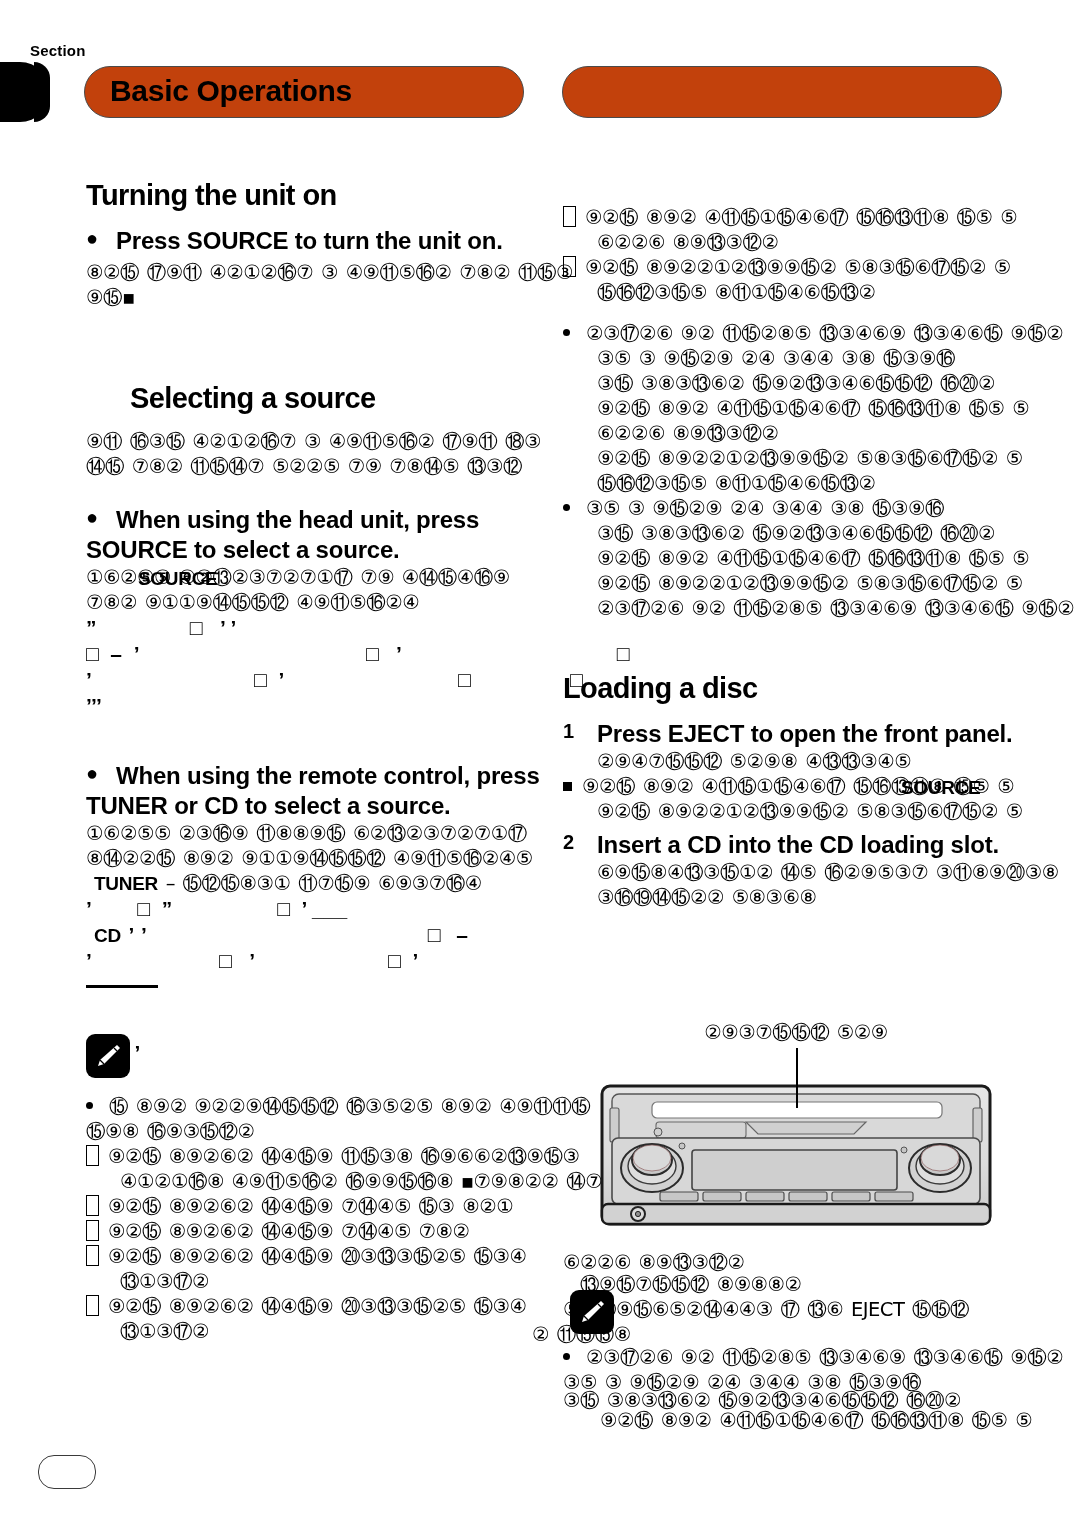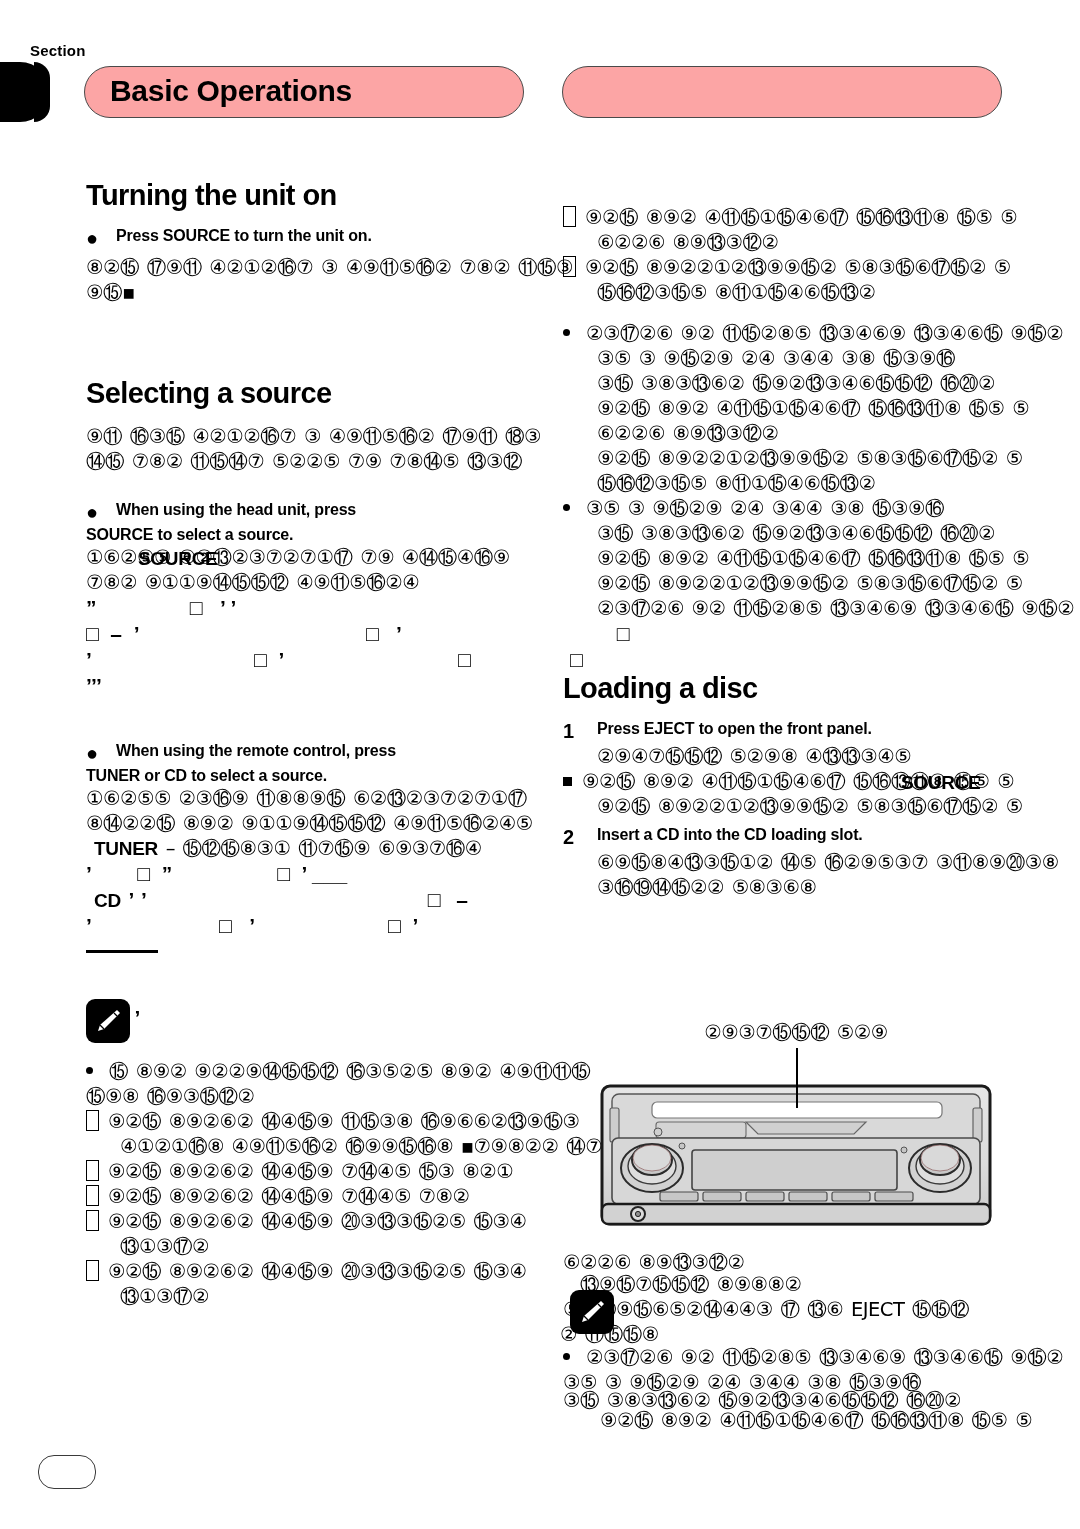--- a/index.html
+++ b/index.html
@@ -16,21 +16,21 @@
   .black-tab{
     position:absolute;left:-10px;top:62px;width:60px;height:60px;
     background:#000;border-radius:0 30px 30px 0;
   }
   .black-tab:after{
     content:"";position:absolute;left:44px;top:0;width:16px;height:60px;
     background:#000;border-radius:0 30px 30px 0;
   }
   .pill{
     position:absolute;border:1.6px solid #4a4a4a;border-radius:34px;
-    background:#fca5a5;box-sizing:border-box;
+    background:#c2410c;box-sizing:border-box;
   }
   .pill-title{
     left:84px;top:66px;width:440px;height:52px;
   }
   .pill-title span{
     position:absolute;left:25px;top:50%;transform:translateY(-52%);
     font-size:30px;font-weight:bold;letter-spacing:-.3px;
   }
   .pill-empty{left:562px;top:66px;width:440px;height:52px;}
 
@@ -42,21 +42,21 @@
   
   .col{position:absolute;top:180px;width:500px;}
   .col-left{left:86px;}
   .col-right{left:563px;}
 
   h2.head{
     font-size:29px;font-weight:bold;letter-spacing:-.6px;
     margin:0 0 14px 0;line-height:1.1;
   }
   h3.sub{
-    font-size:16px;font-weight:bold;line-height:1.25;margin:0;
+    font-size:24px;font-weight:bold;line-height:1.25;margin:0;
     letter-spacing:-.2px;
   }
   .bullet-head{display:flex;align-items:flex-start;gap:0;}
   .bullet-head .dot{
     font-size:20px;line-height:1.25;width:30px;flex:none;
   }
   .step-head{display:flex;align-items:flex-start;}
   .step-head .num{
     font-size:20px;font-weight:bold;width:34px;flex:none;line-height:1.25;
   }
@@ -125,21 +125,21 @@
 
   <h2 class="head">Turning the unit on</h2>
 
   <div class="bullet-head" style="margin-bottom:4px;">
     <span class="dot">●</span>
     <h3 class="sub">Press SOURCE to turn the unit on.</h3>
   </div>
   <div class="gl">⑧②⑮ ⑰⑨⑪ ④②①②⑯⑦ ③ ④⑨⑪⑤⑯② ⑦⑧② ⑪⑮③</div>
   <div class="gl">⑨⑮▪</div>
 
-  <h2 class="head" style="margin-top:73px;">Selecting a source</h2>
+  <h2 class="head" style="margin-top:73px;margin-left:44px;">Selecting a source</h2>
 
   <div class="gl">⑨⑪ ⑯③⑮ ④②①②⑯⑦ ③ ④⑨⑪⑤⑯② ⑰⑨⑪ ⑱③</div>
   <div class="gl">⑭⑮ ⑦⑧② ⑪⑮⑭⑦ ⑤②②⑤ ⑦⑨ ⑦⑧⑭⑤ ⑬③⑫</div>
 
   <div class="bullet-head" style="margin-top:26px;">
     <span class="dot">●</span>
     <div>
       <h3 class="sub">When using the head unit, press</h3>
     </div>
   </div>
@@ -306,21 +306,21 @@
     <rect x="6" y="124" width="388" height="20" rx="6" fill="#d2d2d2" stroke="#1a1a1a" stroke-width="2.4"></rect>
     <circle cx="42" cy="134" r="7" fill="#dcdcdc" stroke="#222" stroke-width="2"></circle>
     <circle cx="42" cy="134" r="2.6" fill="#8f8f8f" stroke="#222" stroke-width="1"></circle>
   </svg>
 </div>
 
 <div class="abs gl" style="left:580px;top:1272px;">⑬⑨⑮⑦⑮⑮⑫ ⑧⑨⑧⑧②</div>
 <div class="abs gl" style="left:563px;top:1297px;">
   <span>⑤⑧⑭⑨⑮⑥⑤②⑭④④③ ⑰ ⑬⑥ EJECT ⑮⑮⑫</span>
 </div>
-<div class="abs gl" style="left:560px;top:1322px;">② ⑪⑮⑮⑧</div>
+<div class="abs gl" style="left:532px;top:1322px;">② ⑪⑮⑮⑧</div>
 
 <div class="abs" style="left:570px;top:1290px;">
   <span class="note-icon">
     <svg width="30" height="30" viewBox="0 0 30 30">
       <path d="M24 4 L27 7 L11 23 L5 25 L7 19 Z" fill="#fff"></path>
       <path d="M7 19 L11 23" stroke="#000" stroke-width="1.2"></path>
       <path d="M21 7 L24 10" stroke="#000" stroke-width="1.2"></path>
     </svg>
   </span>
 </div>

